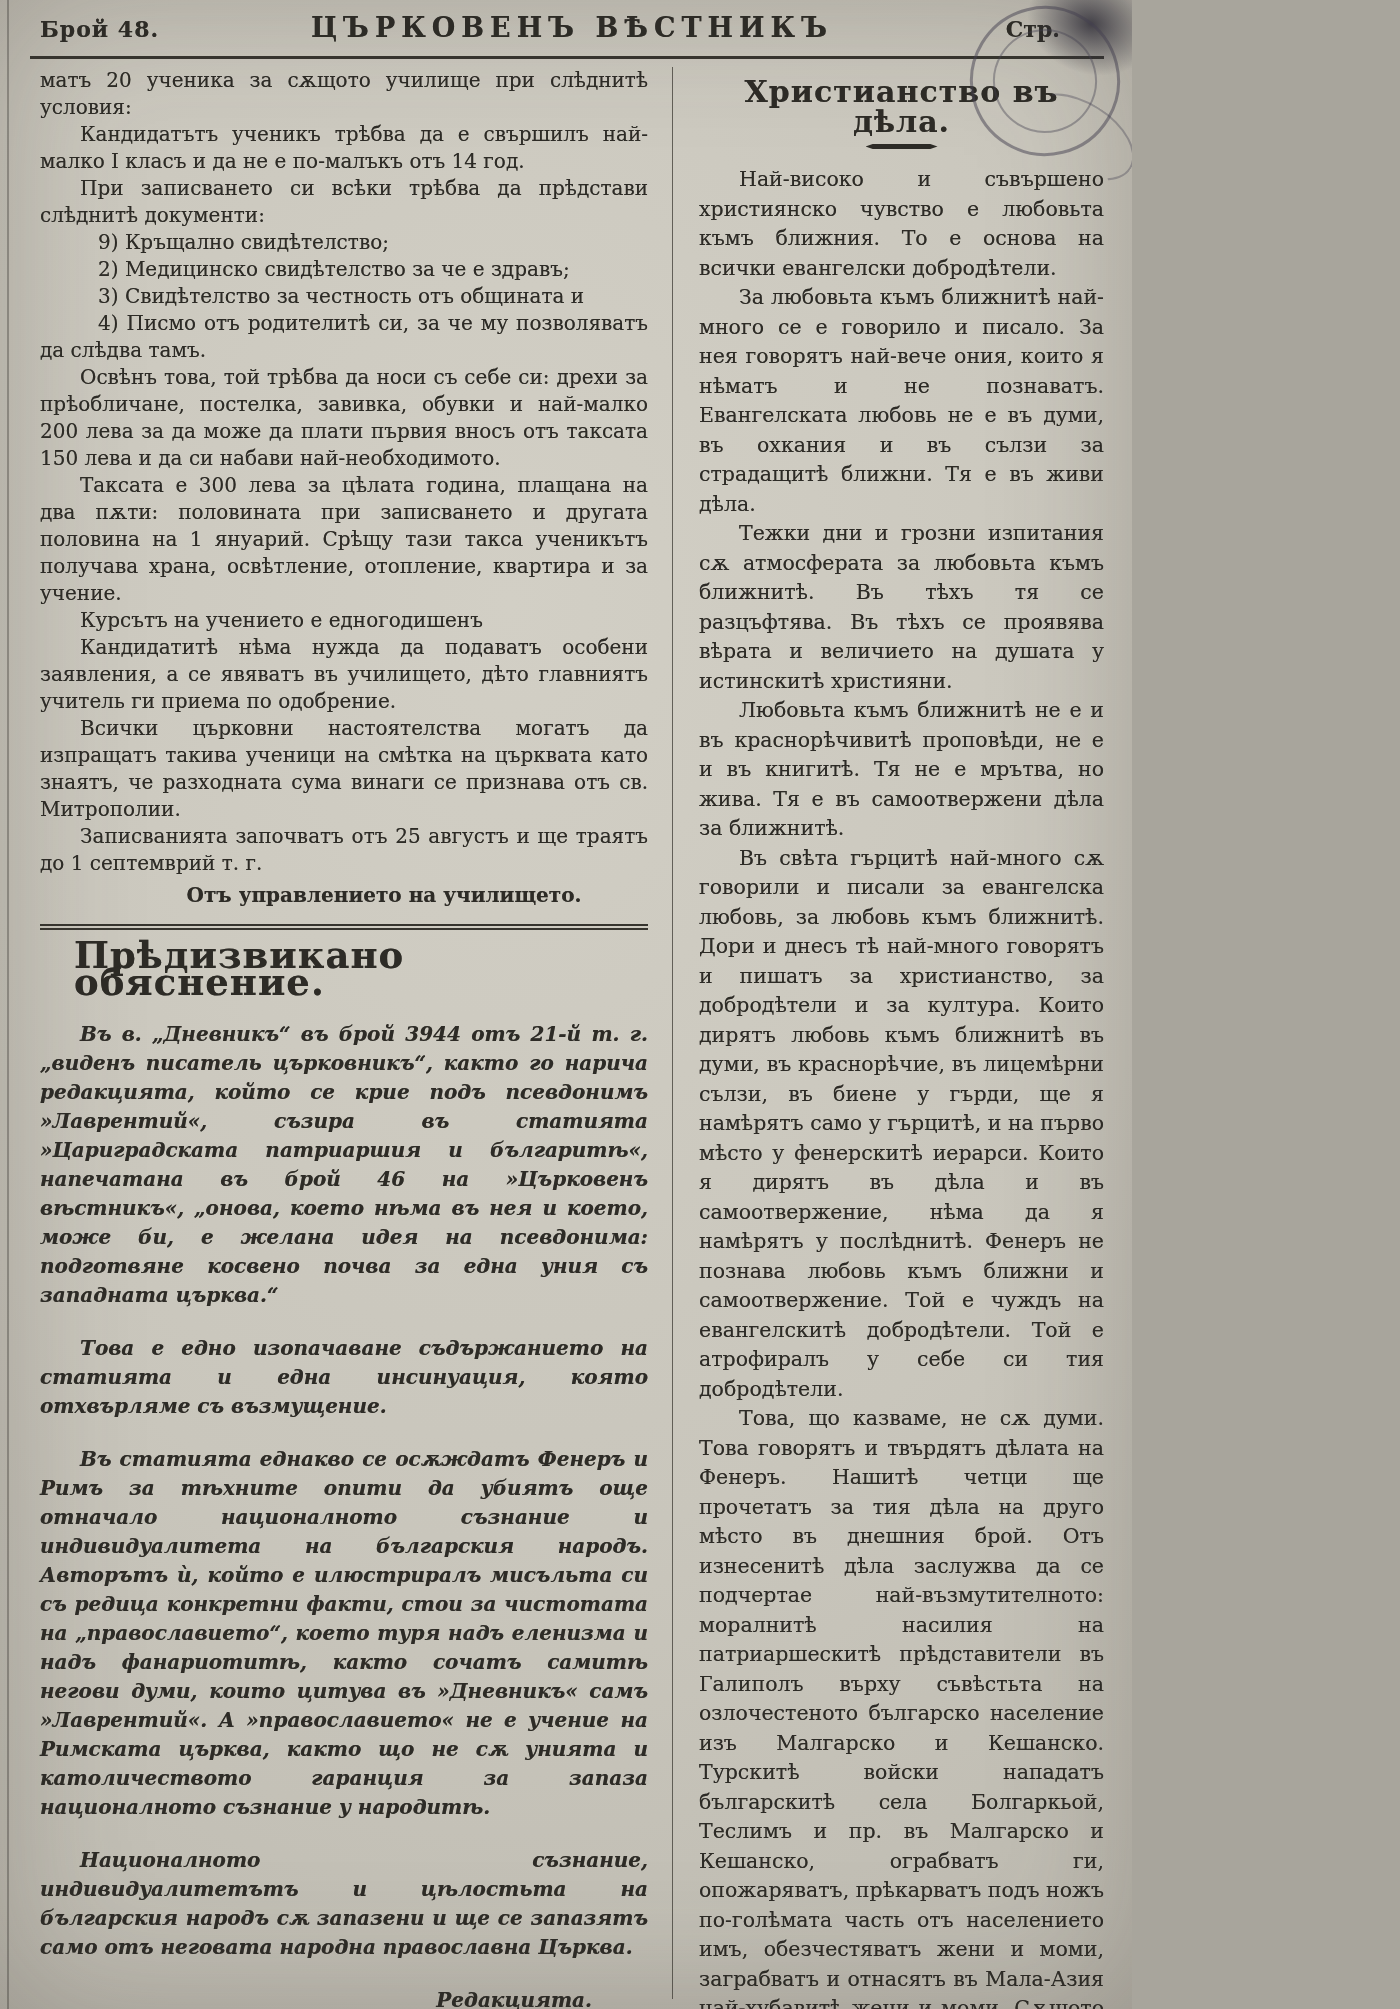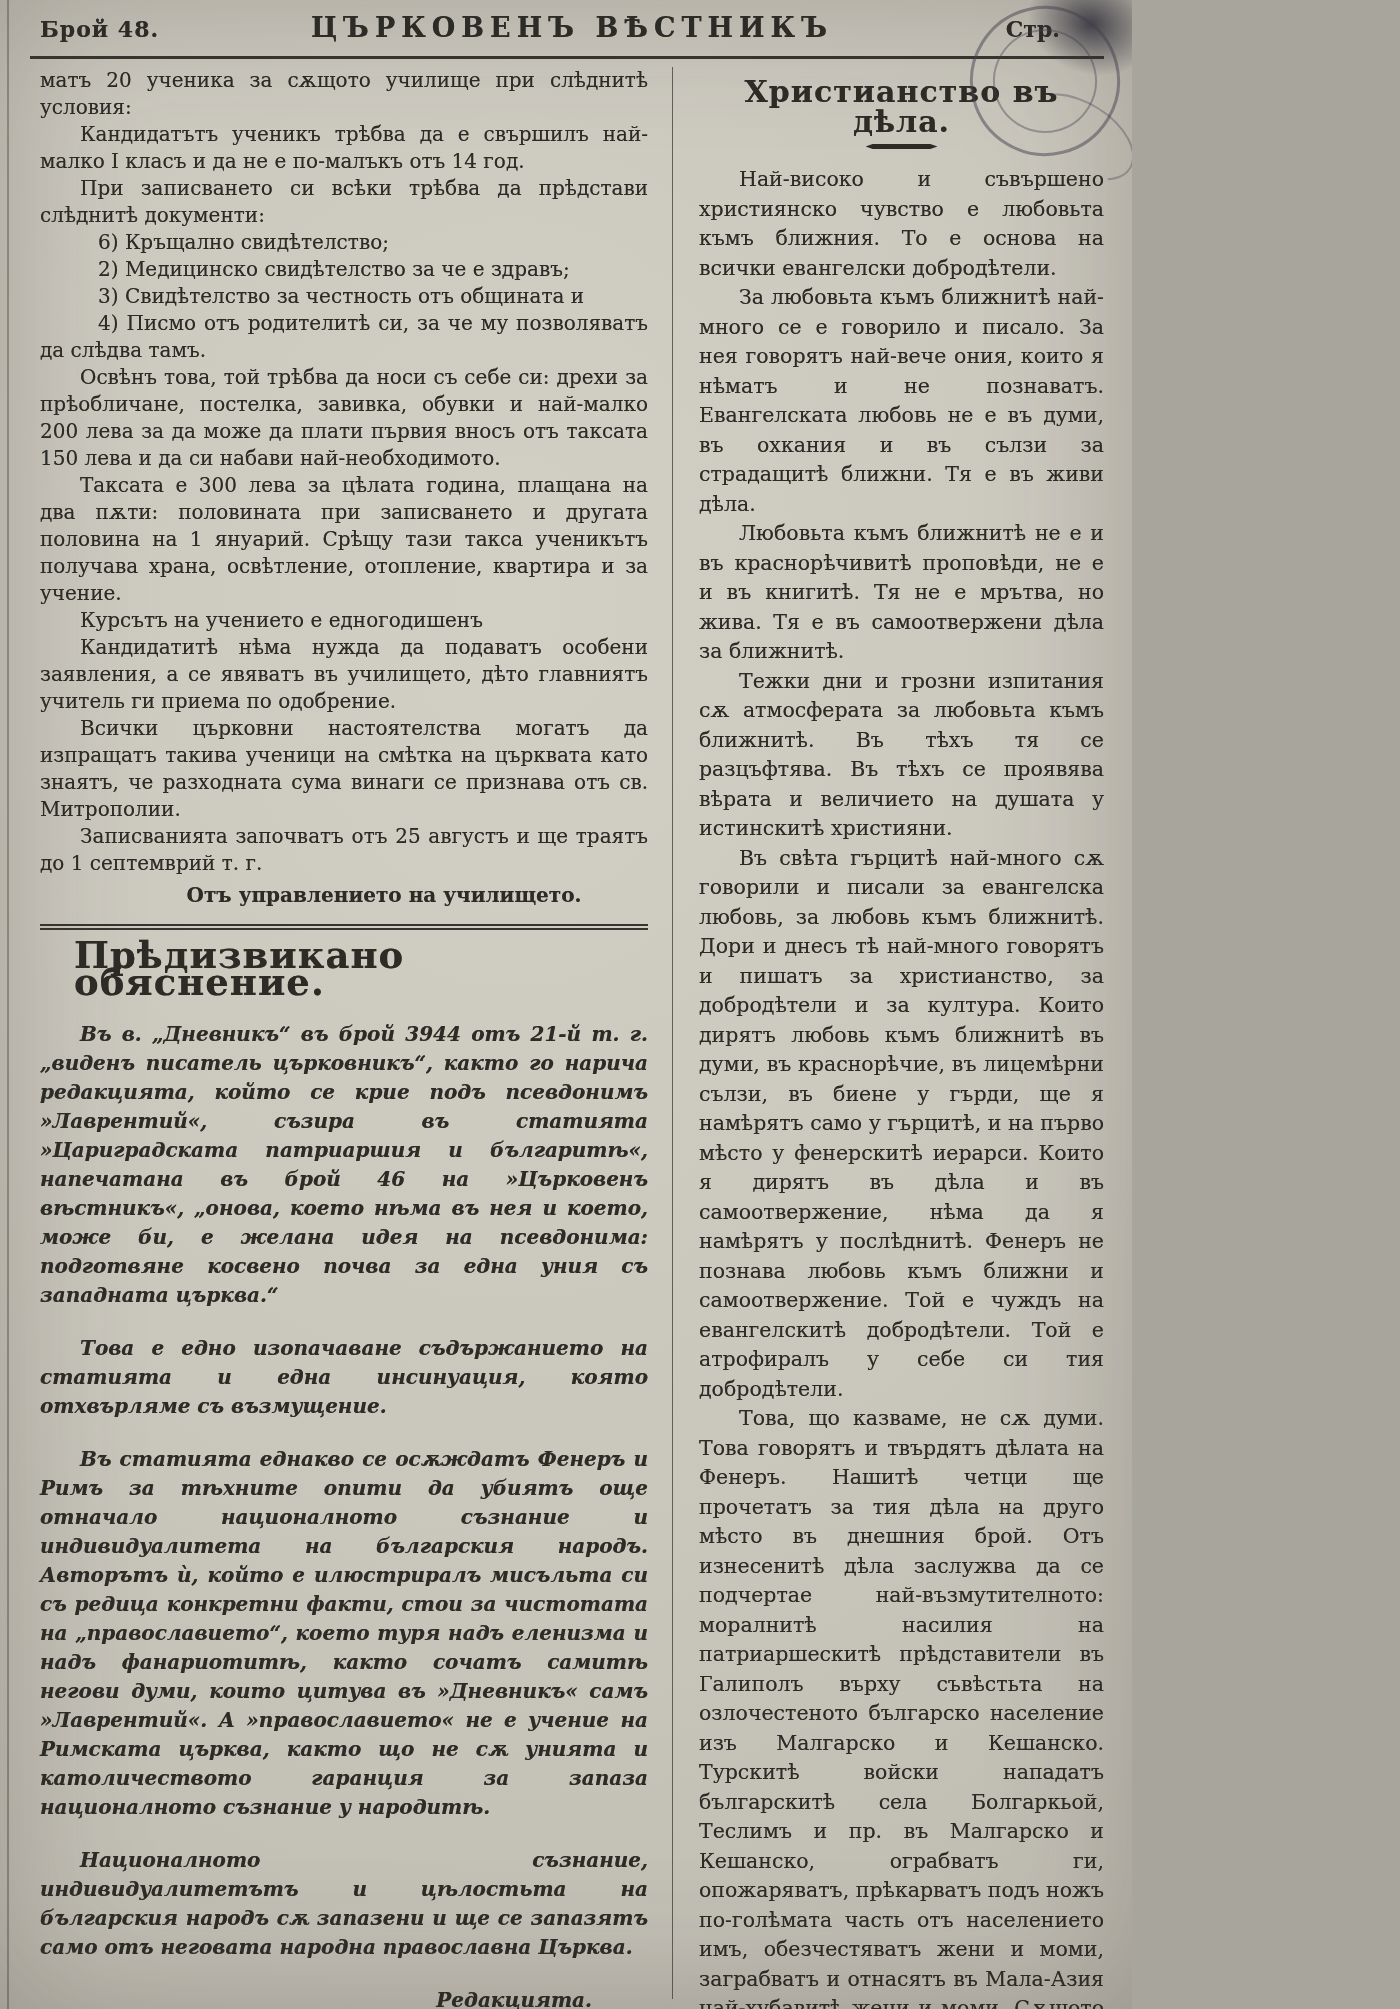--- a/index.html
+++ b/index.html
@@ -114,21 +114,21 @@
   <div class="masthead-rule"></div>
 
   <div class="columns">
 
     <section class="col-left">
       <article>
         <p class="no-indent">матъ 20 ученика за сѫщото училище при слѣднитѣ условия:</p>
         <p>Кандидатътъ ученикъ трѣбва да е свършилъ най-малко I класъ и да не е по-малъкъ отъ 14 год.</p>
         <p>При записването си всѣки трѣбва да прѣдстави слѣднитѣ документи:</p>
 
-        <p class="list-item">6) Кръщално свидѣтелство;</p>
+        <p class="list-item">9) Кръщално свидѣтелство;</p>
         <p class="list-item">2) Медицинско свидѣтелство за че е здравъ;</p>
         <p class="list-item">3) Свидѣтелство за честность отъ общината и</p>
         <p class="list-item">4) Писмо отъ родителитѣ си, за че му позволяватъ да слѣдва тамъ.</p>
 
         <p>Освѣнъ това, той трѣбва да носи съ себе си: дрехи за прѣобличане, постелка, завивка, обувки и най-малко 200 лева за да може да плати първия вносъ отъ таксата 150 лева и да си набави най-необходимото.</p>
         <p>Таксата е 300 лева за цѣлата година, плащана на два пѫти: половината при записването и другата половина на 1 януарий. Срѣщу тази такса ученикътъ получава храна, освѣтление, отопление, квартира и за учение.</p>
         <p>Курсътъ на учението е едногодишенъ</p>
         <p>Кандидатитѣ нѣма нужда да подаватъ особени заявления, а се явяватъ въ училището, дѣто главниятъ учитель ги приема по одобрение.</p>
         <p>Всички църковни настоятелства могатъ да изпращатъ такива ученици на смѣтка на църквата като знаятъ, че разходната сума винаги се признава отъ св. Митрополии.</p>
         <p>Записванията започватъ отъ 25 августъ и ще траятъ до 1 септемврий т. г.</p>
@@ -149,22 +149,22 @@
     </section>
 
     <div class="col-divider"></div>
 
     <section class="col-right">
       <article>
         <h2 class="main-heading">Христианство въ дѣла.</h2>
         <div class="ornament"></div>
         <p>Най-високо и съвършено християнско чувство е любовьта къмъ ближния. То е основа на всички евангелски добродѣтели.</p>
         <p>За любовьта къмъ ближнитѣ най-много се е говорило и писало. За нея говорятъ най-вече ония, които я нѣматъ и не познаватъ. Евангелската любовь не е въ думи, въ охкания и въ сълзи за страдащитѣ ближни. Тя е въ живи дѣла.</p>
+        <p>Тежки дни и грозни изпитания сѫ атмосферата за любовьта къмъ ближнитѣ. Въ тѣхъ тя се разцъфтява. Въ тѣхъ се проявява вѣрата и величието на душата у истинскитѣ християни.</p>
         <p>Любовьта къмъ ближнитѣ не е и въ краснорѣчивитѣ проповѣди, не е и въ книгитѣ. Тя не е мрътва, но жива. Тя е въ самоотвержени дѣла за ближнитѣ.</p>
-        <p>Тежки дни и грозни изпитания сѫ атмосферата за любовьта къмъ ближнитѣ. Въ тѣхъ тя се разцъфтява. Въ тѣхъ се проявява вѣрата и величието на душата у истинскитѣ християни.</p>
         <p>Въ свѣта гърцитѣ най-много сѫ говорили и писали за евангелска любовь, за любовь къмъ ближнитѣ. Дори и днесъ тѣ най-много говорятъ и пишатъ за христианство, за добродѣтели и за култура. Които дирятъ любовь къмъ ближнитѣ въ думи, въ краснорѣчие, въ лицемѣрни сълзи, въ биене у гърди, ще я намѣрятъ само у гърцитѣ, и на първо мѣсто у фенерскитѣ иерарси. Които я дирятъ въ дѣла и въ самоотвержение, нѣма да я намѣрятъ у послѣднитѣ. Фенеръ не познава любовь къмъ ближни и самоотвержение. Той е чуждъ на евангелскитѣ добродѣтели. Той е атрофиралъ у себе си тия добродѣтели.</p>
         <p>Това, що казваме, не сѫ думи. Това говорятъ и твърдятъ дѣлата на Фенеръ. Нашитѣ четци ще прочетатъ за тия дѣла на друго мѣсто въ днешния брой. Отъ изнесенитѣ дѣла заслужва да се подчертае най-възмутителното: моралнитѣ насилия на патриаршескитѣ прѣдставители въ Галиполъ върху съвѣстьта на озлочестеното българско население изъ Малгарско и Кешанско. Турскитѣ войски нападатъ българскитѣ села Болгаркьой, Теслимъ и пр. въ Малгарско и Кешанско, ограбватъ ги, опожаряватъ, прѣкарватъ подъ ножъ по-голѣмата часть отъ населението имъ, обезчестяватъ жени и моми, заграбватъ и отнасятъ въ Мала-Азия най-хубавитѣ жени и моми. Сѫщото извършватъ и съ ерменцитѣ въ Малгара и съ нѣкои гърци въ гръцки села. Това констатира отъ турска комисия. Това потвърждаватъ съ подписа си и първенци арменци, които сѫ били членове въ комисията. Въпрѣки всичко това, гръцкитѣ духовни власти въ Галиполъ и гръцкитѣ първенци принуждавали оцѣлѣлитѣ българи и гърци бѣженци да заявятъ, че не турскитѣ войски, но българскитѣ сѫ ограбили и опожарили селата имъ, изклали ближнитѣ имъ, обезчестили женитѣ и дъщеритѣ имъ и отвлѣкли въ плѣнъ дъщеритѣ имъ. Тази изнуда е ставала не безъ участие на Патриаршията и не безъ споразумѣние съ тур. правителство. Патриархъ Германъ, прѣемникътъ на Иоанъ Златоустъ, който е училъ на любовь къмъ ближнитѣ съ дѣла, е допусналъ най-позорното дѣло, каквото свѣтътъ не помни. Дѣлото на Нерона блѣднѣе прѣдъ това на вселенския патриархъ: Неронъ запалилъ Римъ и, като императоръ безъ скрупули, обвинилъ христианитѣ за своето злодѣяние, Германъ V, учитель на истина и любовь къмъ ближнитѣ, принуждава чрѣзъ своитѣ подчинени оцѣлѣлитѣ отъ огъня и отъ турския мечъ българи и гърци да лъжатъ и клеветятъ, принуждава ги да кажатъ, че не турскитѣ войски сѫ</p>
       </article>
     </section>
 
   </div>
 
   <div class="postmark">
     <div class="stamp-blob"></div>
     <div class="stamp-circle"></div>

